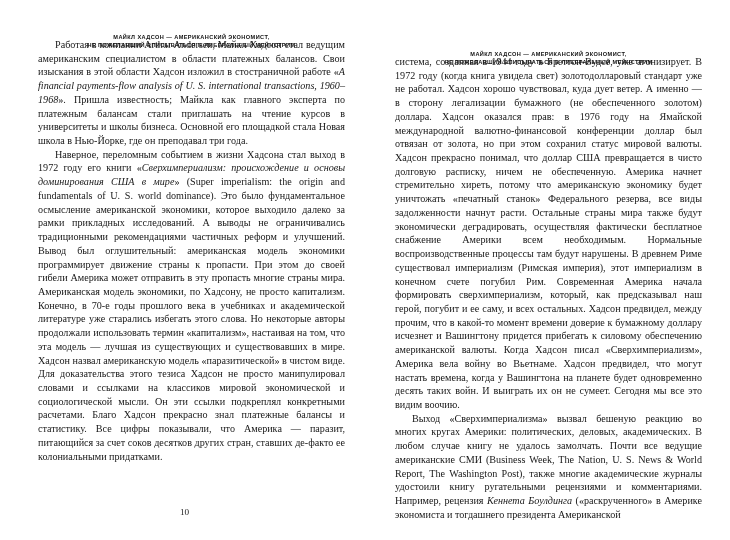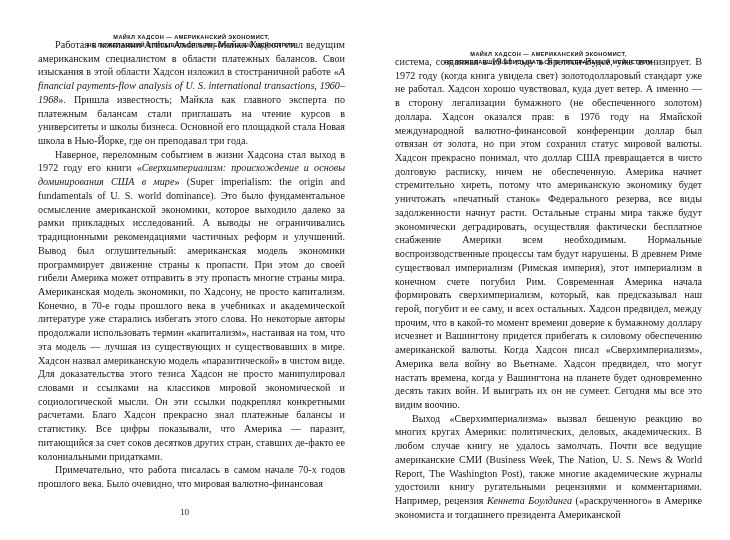--- a/index.html
+++ b/index.html
@@ -93,21 +93,20 @@
 <div class="spread">
 
   <div class="page page-left">
 
     <div class="running-head">МАЙКЛ ХАДСОН — АМЕРИКАНСКИЙ ЭКОНОМИСТ,
 НЕ ПОЖЕЛАВШИЙ ВПИСЫВАТЬСЯ В ЛИБЕРАЛЬНЫЙ МЕЙНСТРИМ</div>
 
     <div class="column">
         <p><span>Работая в компании Arthur Andersen, Майкл Хадсон стал ведущим американским специалистом в области платежных балансов. Свои изыскания в этой области Хадсон изложил в стостраничной работе «</span><i>A financial payments-flow analysis of U. S. international transactions, 1960–1968</i><span>». Пришла известность; Майкла как главного эксперта по платежным балансам стали приглашать на чтение курсов в университеты и школы бизнеса. Основной его площадкой стала Новая школа в Нью-Йорке, где он преподавал три года.</span></p>
         <p><span>Наверное, переломным событием в жизни Хадсона стал выход в 1972 году его книги «</span><i>Сверхимпериализм: происхождение и основы доминирования США в мире</i><span>» (Super imperialism: the origin and fundamentals of U. S. world dominance). Это было фундаментальное осмысление американской экономики, которое выходило далеко за рамки прикладных исследований. А выводы не ограничивались традиционными рекомендациями частичных реформ и улучшений. Вывод был оглушительный: американская модель экономики программирует движение страны к пропасти. При этом до своей гибели Америка может отправить в эту пропасть многие страны мира. Американская модель экономики, по Хадсону, не просто капитализм. Конечно, в 70-е годы прошлого века в учебниках и академической литературе уже старались избегать этого слова. Но некоторые авторы продолжали использовать термин «капитализм», настаивая на том, что эта модель — лучшая из существующих и существовавших в мире. Хадсон назвал американскую модель «паразитической» в чистом виде. Для доказательства этого тезиса Хадсон не просто манипулировал словами и ссылками на классиков мировой экономической и социологической мысли. Он эти ссылки подкреплял конкретными расчетами. Благо Хадсон прекрасно знал платежные балансы и статистику. Все цифры показывали, что Америка — паразит, питающийся за счет соков десятков других стран, ставших де-факто ее колониальными придатками.</span></p>
-        <p><span>Примечательно, что работа писалась в самом начале 70-х годов прошлого века. Было очевидно, что мировая валютно-финансовая</span></p>
       </div>
 
     <div class="folio">10</div>
   </div>
 
   <div class="page page-right">
 
     <div class="running-head">МАЙКЛ ХАДСОН — АМЕРИКАНСКИЙ ЭКОНОМИСТ,
 НЕ ПОЖЕЛАВШИЙ ВПИСЫВАТЬСЯ В ЛИБЕРАЛЬНЫЙ МЕЙНСТРИМ</div>
 

